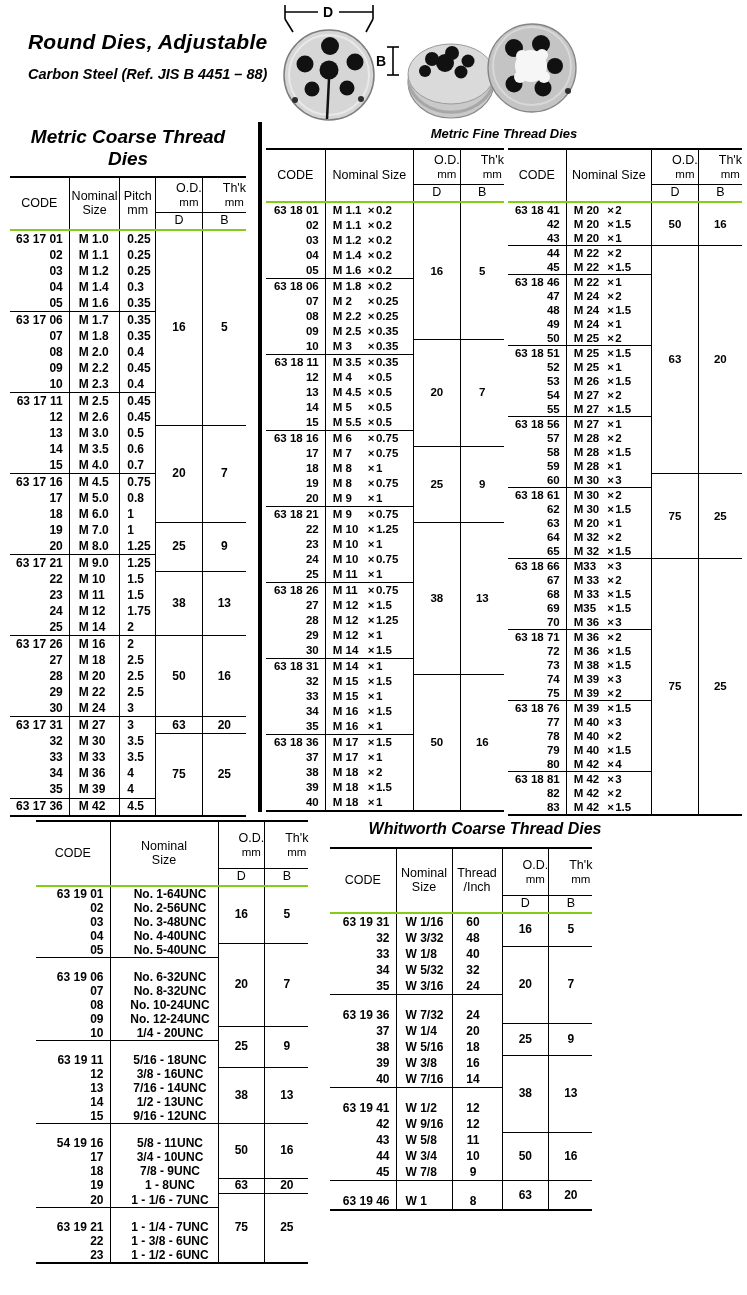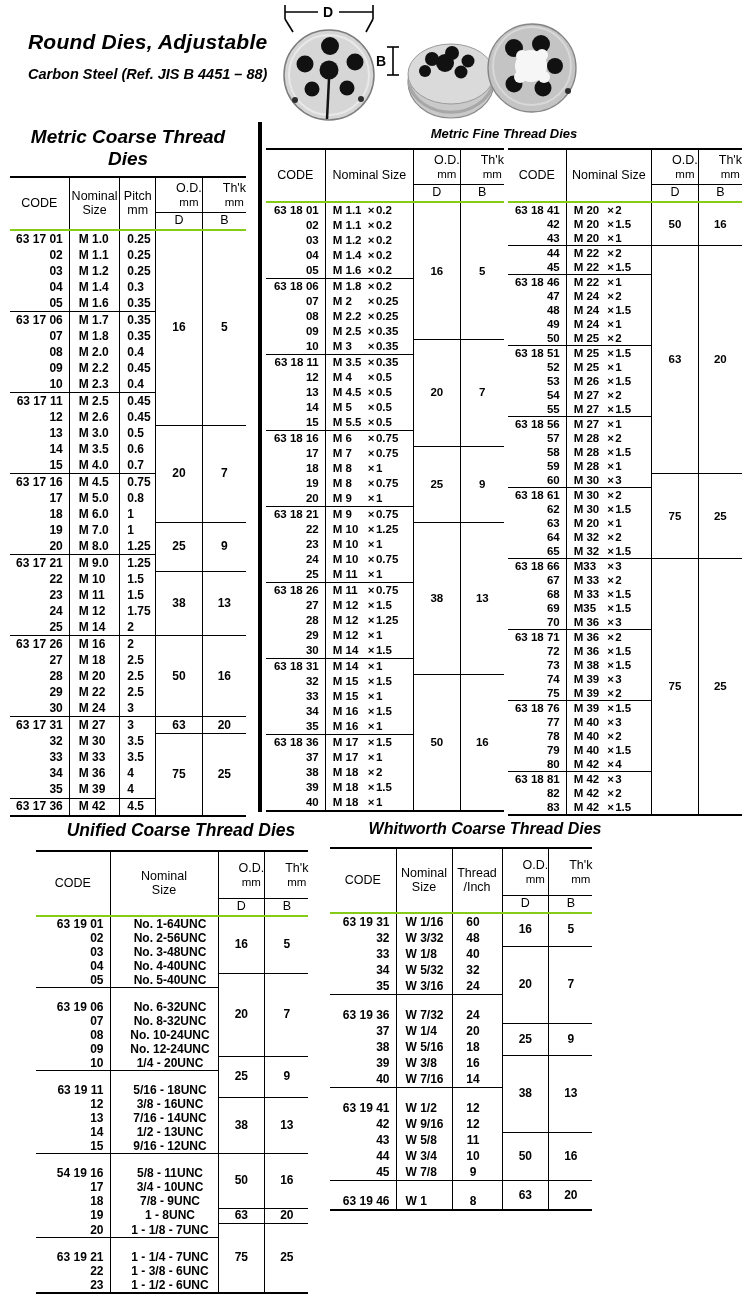--- a/index.html
+++ b/index.html
@@ -1301,21 +1301,20 @@
                   </div>
                 </td>
               </tr>
             </tbody>
           </table>
         </div>
     </div>
   </section>
 
   <section class="sec sec-un">
-    <h2>Unified Coarse Thread Dies</h2>
     <div id="t-un">
         <table class="die-table tall">
           <colgroup>
             <col style="width: 74px;">
             <col style="width: 108px;">
             <col style="width: 40px;">
             <col style="width: 42px;">
           </colgroup>
           <thead>
             <tr>
@@ -1428,21 +1427,21 @@
               <td class="nominal">7/8  -  9UNC</td>
             </tr>
             <tr>
               <td class="code">19</td>
               <td class="nominal">1  -  8UNC</td>
               <td class="odc" rowspan="1">63</td>
               <td class="odc thk" rowspan="1">20</td>
             </tr>
             <tr>
               <td class="code">20</td>
-              <td class="nominal">1 - 1/8  -  7UNC</td>
+              <td class="nominal">1 - 1/6  -  7UNC</td>
               <td class="odc" rowspan="4">75</td>
               <td class="odc thk" rowspan="4">25</td>
             </tr>
             <tr>
               <td class="code sep gap">63 19 21</td>
               <td class="nominal sep gap">1 - 1/4  -  7UNC</td>
             </tr>
             <tr>
               <td class="code">22</td>
               <td class="nominal">1 - 3/8  -  6UNC</td>

